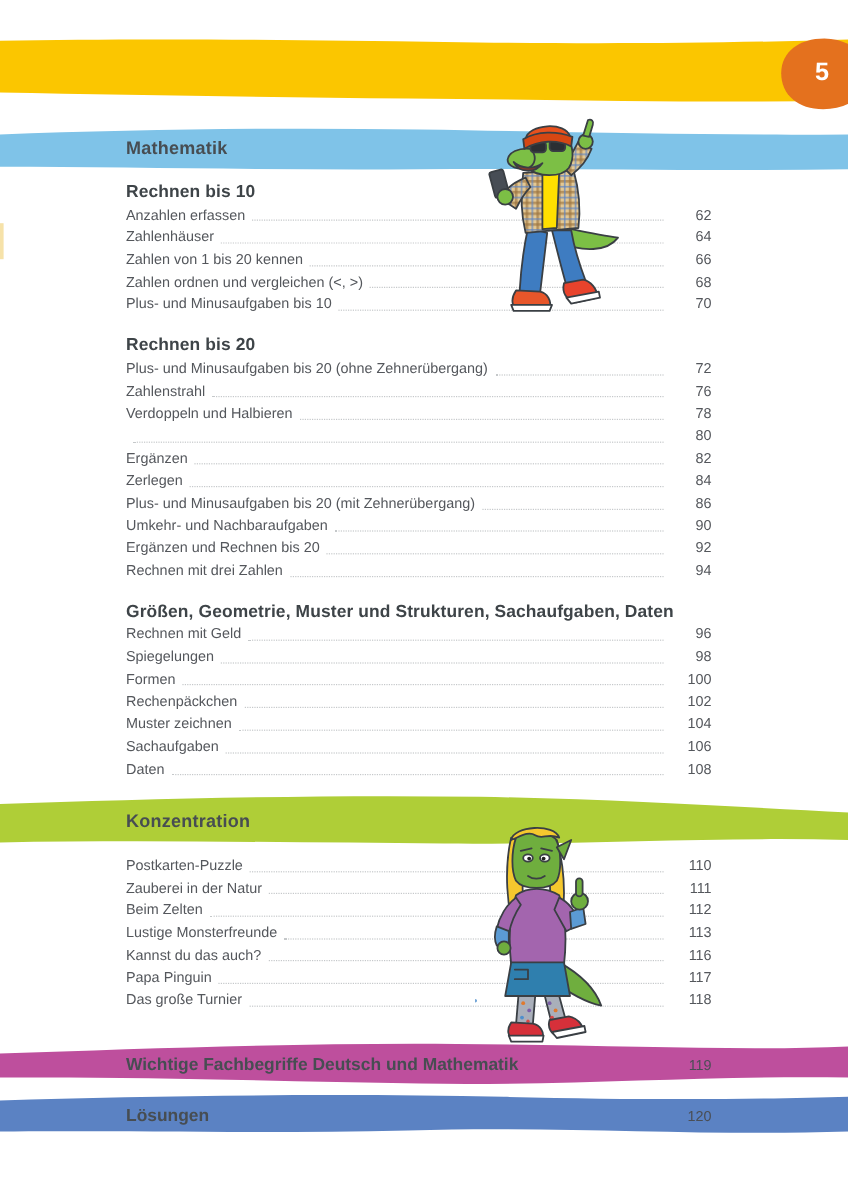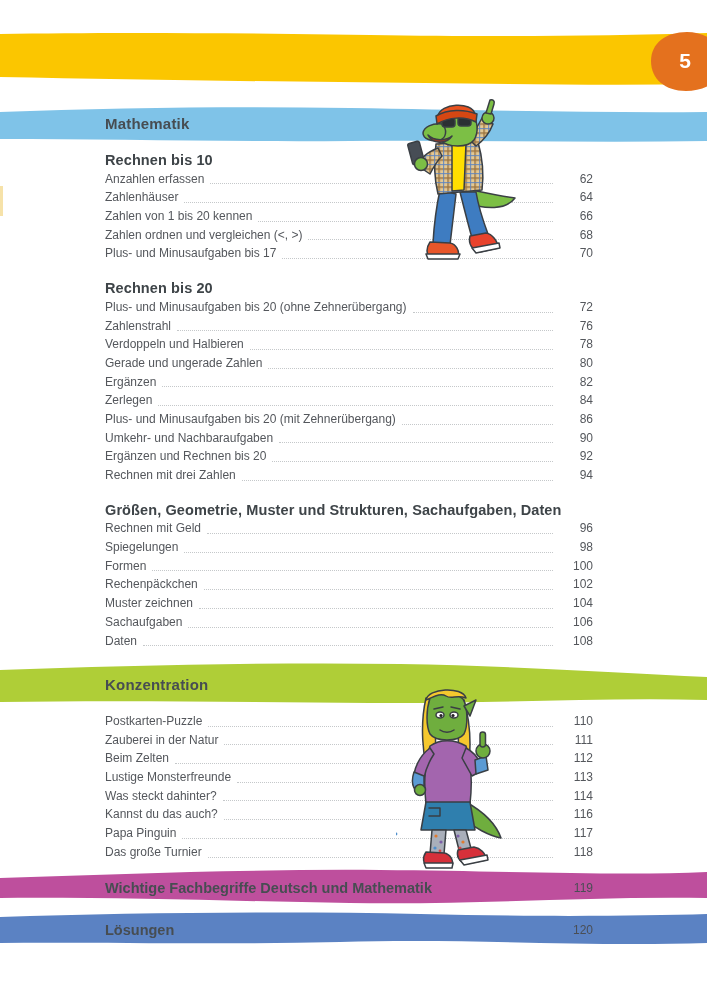--- a/index.html
+++ b/index.html
@@ -69,21 +69,21 @@
     <span class="t">Zahlen von 1 bis 20 kennen</span>
     <span class="leader"></span>
     <span class="p">66</span>
   </div>
         <div class="toc-row">
     <span class="t">Zahlen ordnen und vergleichen (&lt;, &gt;)</span>
     <span class="leader"></span>
     <span class="p">68</span>
   </div>
         <div class="toc-row">
-    <span class="t">Plus- und Minusaufgaben bis 17</span>
+    <span class="t">Plus- und Minusaufgaben bis 10</span>
     <span class="leader"></span>
     <span class="p">70</span>
   </div>
       </div>
       <div class="toc-section">
         <div class="sec-heading">Rechnen bis 20</div>
         <div class="toc-row">
     <span class="t">Plus- und Minusaufgaben bis 20 (ohne Zehnerübergang)</span>
     <span class="leader"></span>
     <span class="p">72</span>
@@ -92,21 +92,20 @@
     <span class="t">Zahlenstrahl</span>
     <span class="leader"></span>
     <span class="p">76</span>
   </div>
         <div class="toc-row">
     <span class="t">Verdoppeln und Halbieren</span>
     <span class="leader"></span>
     <span class="p">78</span>
   </div>
         <div class="toc-row">
-    <span class="t">Gerade und ungerade Zahlen</span>
     <span class="leader"></span>
     <span class="p">80</span>
   </div>
         <div class="toc-row">
     <span class="t">Ergänzen</span>
     <span class="leader"></span>
     <span class="p">82</span>
   </div>
         <div class="toc-row">
     <span class="t">Zerlegen</span>
@@ -187,25 +186,20 @@
   </div>
         <div class="toc-row">
     <span class="t">Beim Zelten</span>
     <span class="leader"></span>
     <span class="p">112</span>
   </div>
         <div class="toc-row">
     <span class="t">Lustige Monsterfreunde</span>
     <span class="leader"></span>
     <span class="p">113</span>
-  </div>
-        <div class="toc-row">
-    <span class="t">Was steckt dahinter?</span>
-    <span class="leader"></span>
-    <span class="p">114</span>
   </div>
         <div class="toc-row">
     <span class="t">Kannst du das auch?</span>
     <span class="leader"></span>
     <span class="p">116</span>
   </div>
         <div class="toc-row">
     <span class="t">Papa Pinguin</span>
     <span class="leader"></span>
     <span class="p">117</span>

